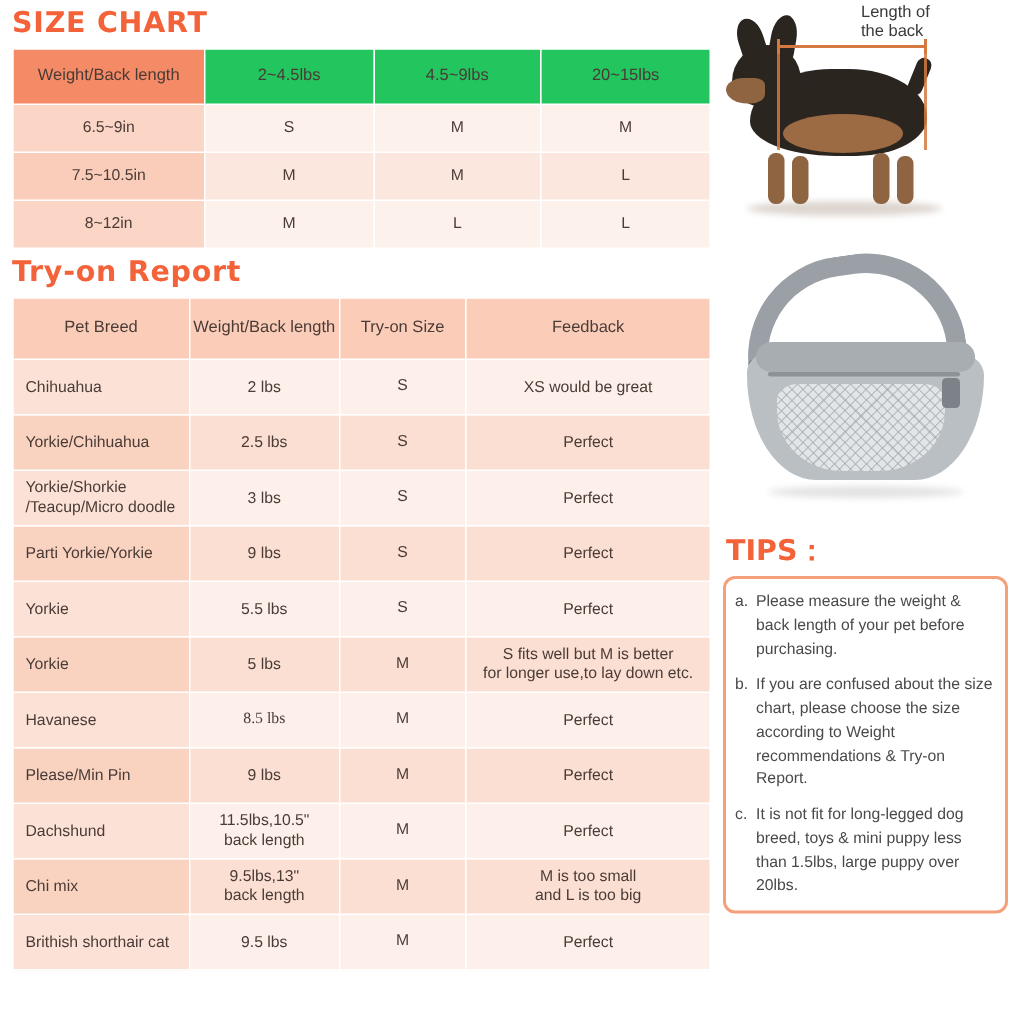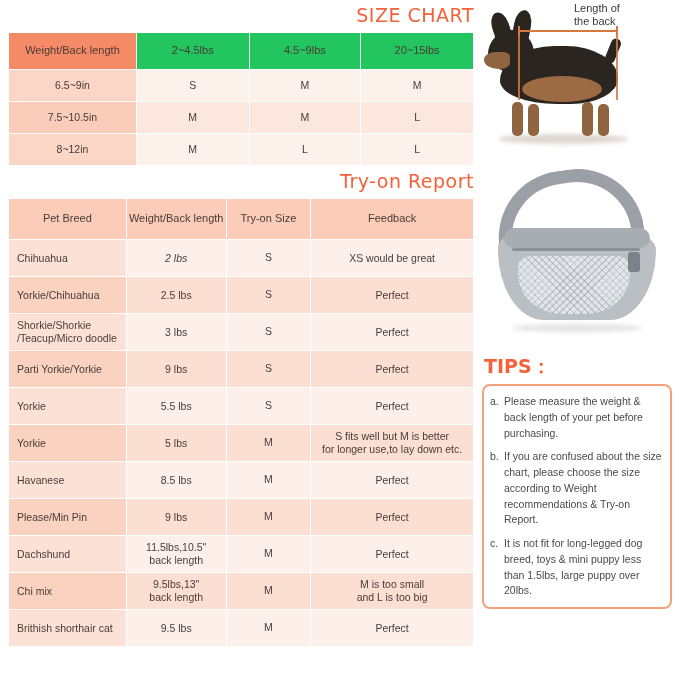--- a/index.html
+++ b/index.html
@@ -22,24 +22,24 @@
     height: 673px;
   }
   
   .left-col {
     position: absolute;
     left: 8px;
     top: 0;
     width: 466px;
   }
   .section-title {
-    text-align: right;
+    text-align: left;
     color: #f4623a;
     font-size: 19px;
-    font-weight: normal;
+    font-weight: bold;
     letter-spacing: 0.5px;
     margin: 4px 0 6px 0;
     font-family: "DejaVu Sans", sans-serif;
   }
   table {
     border-collapse: collapse;
     width: 100%;
     font-size: 10.5px;
   }
   td, th {
@@ -376,32 +376,32 @@
         <tr>
           <th class="col-breed">Pet Breed</th>
           <th class="col-weight">Weight/Back length</th>
           <th class="col-size">Try-on Size</th>
           <th class="col-feedback">Feedback</th>
         </tr>
       </thead>
       <tbody>
         <tr>
           <td class="breed two-line" style="white-space: pre-line;">Chihuahua</td>
-          <td class="two-line" style="white-space: pre-line; font-style: italic;">2 lbs</td>
+          <td class="two-line" style="white-space: pre-line;">2 lbs</td>
           <td>S</td>
           <td class="two-line" style="white-space: pre-line;">XS would be great</td>
         </tr>
         <tr>
           <td class="breed two-line" style="white-space: pre-line;">Yorkie/Chihuahua</td>
           <td class="two-line" style="white-space: pre-line;">2.5 lbs</td>
           <td>S</td>
           <td class="two-line" style="white-space: pre-line;">Perfect</td>
         </tr>
         <tr>
-          <td class="breed two-line" style="white-space: pre-line;">Shorkie/Shorkie
+          <td class="breed two-line" style="white-space: pre-line;">Yorkie/Shorkie
 /Teacup/Micro doodle</td>
           <td class="two-line" style="white-space: pre-line;">3 lbs</td>
           <td>S</td>
           <td class="two-line" style="white-space: pre-line;">Perfect</td>
         </tr>
         <tr>
           <td class="breed two-line" style="white-space: pre-line;">Parti Yorkie/Yorkie</td>
           <td class="two-line" style="white-space: pre-line;">9 lbs</td>
           <td>S</td>
           <td class="two-line" style="white-space: pre-line;">Perfect</td>
@@ -414,21 +414,21 @@
         </tr>
         <tr>
           <td class="breed two-line" style="white-space: pre-line;">Yorkie</td>
           <td class="two-line" style="white-space: pre-line;">5 lbs</td>
           <td>M</td>
           <td class="two-line" style="white-space: pre-line;">S fits well but M is better
 for longer use,to lay down etc.</td>
         </tr>
         <tr>
           <td class="breed two-line" style="white-space: pre-line;">Havanese</td>
-          <td class="two-line" style="white-space: pre-line;">8.5 lbs</td>
+          <td class="two-line" style="white-space: pre-line; font-family: Liberation Serif, serif;">8.5 lbs</td>
           <td>M</td>
           <td class="two-line" style="white-space: pre-line;">Perfect</td>
         </tr>
         <tr>
           <td class="breed two-line" style="white-space: pre-line;">Please/Min Pin</td>
           <td class="two-line" style="white-space: pre-line;">9 lbs</td>
           <td>M</td>
           <td class="two-line" style="white-space: pre-line;">Perfect</td>
         </tr>
         <tr>

